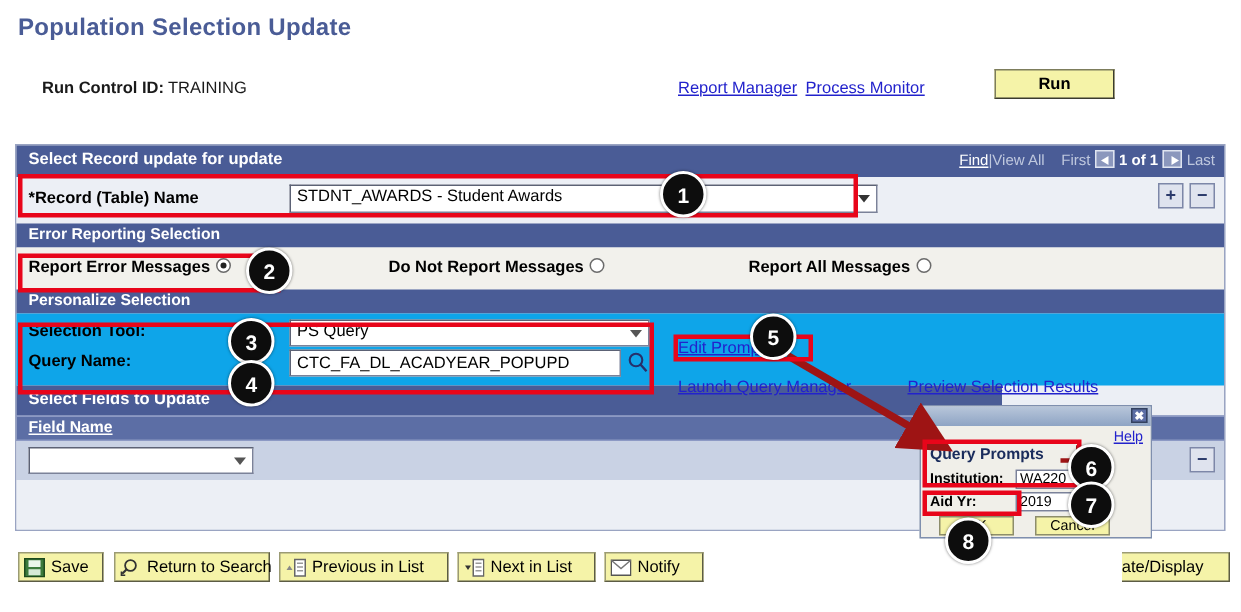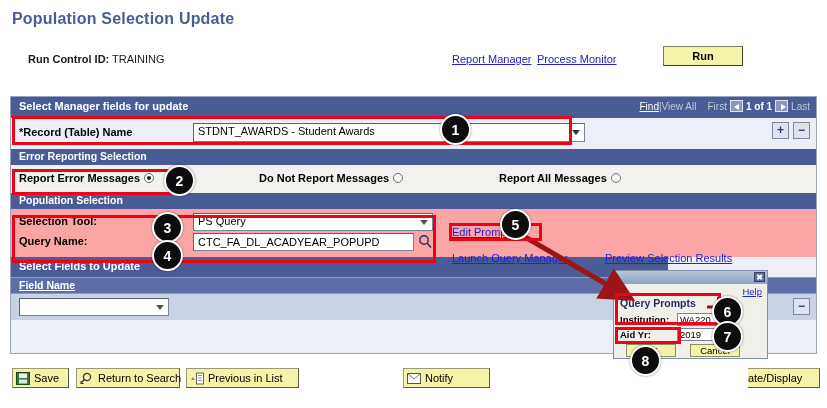--- a/index.html
+++ b/index.html
@@ -93,21 +93,21 @@
     display:inline-block; width:10px; height:10px; border-radius:50%;
     border:1px solid #6b6b6b; background:#fff; vertical-align:-1px; margin-left:4px; position:relative; cursor:pointer;
   }
   .radio.on::after { content:""; position:absolute; left:2px; top:2px; width:4px; height:4px; border-radius:50%; background:#222; }
   #radio-report-error { left:8px;text-align:center; }
   #radio-do-not-report { left:248px; }
   #radio-report-all { left:488px; }
 
   
   #sub-population { top:96px; }
-  .row-pop { position:absolute; left:0; top:112px; width:805px; height:48px; background:#fca5a5; }
+  .row-pop { position:absolute; left:0; top:112px; width:805px; height:48px; background:#0ea5e9; }
   #sel-tool-label { position:absolute; left:8px; top:6px; }
   #query-name-label { position:absolute; left:8px; top:26px; }
   #selection-tool-select { left:182px; top:4px; width:240px; height:18px; }
   .txt-box {
     position:absolute; background:#fff; border:1px solid #7b8299;
     border-top-color:#5c6275; border-left-color:#5c6275;
     font-size:11px; color:#000; padding:2px 4px 0 4px;
   }
   #query-name-input { left:182px; top:24px; width:221px; height:18px; }
   .mag {
@@ -140,21 +140,21 @@
     position:absolute; top:368px; height:20px; background:#f5f3a8;
     border:1px solid #9b9b74; border-right-color:#5c5c44; border-bottom-color:#5c5c44;
     font-size:11px; color:#000; cursor:pointer; white-space:nowrap;
     padding-left:21px; line-height:18px;
   }
   .tbtn .gi { position:absolute; left:3px; top:3px; width:14px; height:13px; }
   #btn-save { left:12px; width:57px; }
   #btn-return-search { left:76px; width:104px; }
   #btn-previous-list { left:186px; width:113px; }
   #btn-next-list { left:305px; width:92px; }
-  #btn-notify { left:403px; width:87px; }
+  #btn-notify { left:403px; width:66px; }
   #btn-update-display {
     position:absolute; left:710px; top:368px; height:20px; width:110px;
     background:#f5f3a8; border:1px solid #9b9b74; border-right-color:#5c5c44; border-bottom-color:#5c5c44;
     font-size:11px; color:#000; line-height:18px; text-align:center; cursor:pointer; overflow:hidden;
   }
   
   .mask-white { position:absolute; background:#fff; }
   #mask-bottom-right { left:0px; top:356px; width:710px; height:52px; }
   #mask-udbtn-left { left:710px; top:360px; width:38px; height:34px; }
 
@@ -218,21 +218,21 @@
   <div class="page-title">Population Selection Update</div>
   <div class="runctl-label">Run Control ID:</div>
   <div class="runctl-value">TRAINING</div>
   <div class="hdr-link" id="link-report-manager">Report Manager</div>
   <div class="hdr-link" id="link-process-monitor">Process Monitor</div>
   <div class="run-btn">Run</div>
 
   <div class="panel">
 
     <div class="grid-hdr">
-      <div class="t">Select Manager fields for update</div>
+      <div class="t">Select Record update for update</div>
       <div class="navbar">
         <a>Find</a><span class="dim">|</span><span class="dim">View All</span>
         &nbsp;&nbsp;&nbsp;<span class="dim">First</span><span class="navarrow left"></span><span class="pg">1 of 1</span><span class="navarrow right"></span><span class="dim">Last</span>
       </div>
     </div>
 
     <div class="row-record">
       <div class="lbl" id="record-label">*Record (Table) Name</div>
       <div class="sel-box" id="record-select">
         <span>STDNT_AWARDS - Student Awards</span>
@@ -251,21 +251,21 @@
       </div>
       <div class="radio-item" id="radio-do-not-report">
         <span>Do Not Report Messages</span><span class="radio"></span>
       </div>
       <div class="radio-item" id="radio-report-all">
         <span>Report All Messages</span><span class="radio"></span>
       </div>
     </div>
 
     <div class="subhdr" id="sub-population">
-      <span>Population Selection</span>
+      <span>Personalize Selection</span>
     </div>
     <div class="row-pop">
       <div class="lbl" id="sel-tool-label">Selection Tool:</div>
       <div class="sel-box" id="selection-tool-select">
         <span>PS Query</span>
         <span class="caret thin"></span>
       </div>
       <div class="lbl" id="query-name-label">Query Name:</div>
       <div class="txt-box" id="query-name-input">
         <span>CTC_FA_DL_ACADYEAR_POPUPD</span>
@@ -328,20 +328,32 @@
           <path d="M3 5 L1 8 L5 8 Z" fill="#888"></path>
           <rect x="6.5" y="1" width="7" height="11" fill="#fff" stroke="#666"></rect>
           <line x1="8" y1="3.5" x2="12" y2="3.5" stroke="#999"></line>
           <line x1="8" y1="6" x2="12" y2="6" stroke="#999"></line>
           <line x1="8" y1="8.5" x2="12" y2="8.5" stroke="#999"></line>
         </svg>
     </span>
     <span>Previous in List</span>
   </div>
 
+  <div class="tbtn" id="btn-next-list">
+    <span class="gi">
+      <svg width="14" height="13" viewBox="0 0 14 13">
+          <path d="M3 8 L1 5 L5 5 Z" fill="#333"></path>
+          <rect x="6.5" y="1" width="7" height="11" fill="#fff" stroke="#666"></rect>
+          <line x1="8" y1="3.5" x2="12" y2="3.5" stroke="#999"></line>
+          <line x1="8" y1="6" x2="12" y2="6" stroke="#999"></line>
+          <line x1="8" y1="8.5" x2="12" y2="8.5" stroke="#999"></line>
+        </svg>
+    </span>
+    <span>Next in List</span>
+  </div>
 
   <div class="tbtn" id="btn-notify">
     <span class="gi">
       <svg width="14" height="13" viewBox="0 0 14 13">
           <rect x="0.5" y="1.5" width="13" height="10" fill="#fff" stroke="#555"></rect>
           <path d="M0.5 1.5 L7 7 L13.5 1.5" fill="none" stroke="#777"></path>
         </svg>
     </span>
     <span>Notify</span>
   </div>

